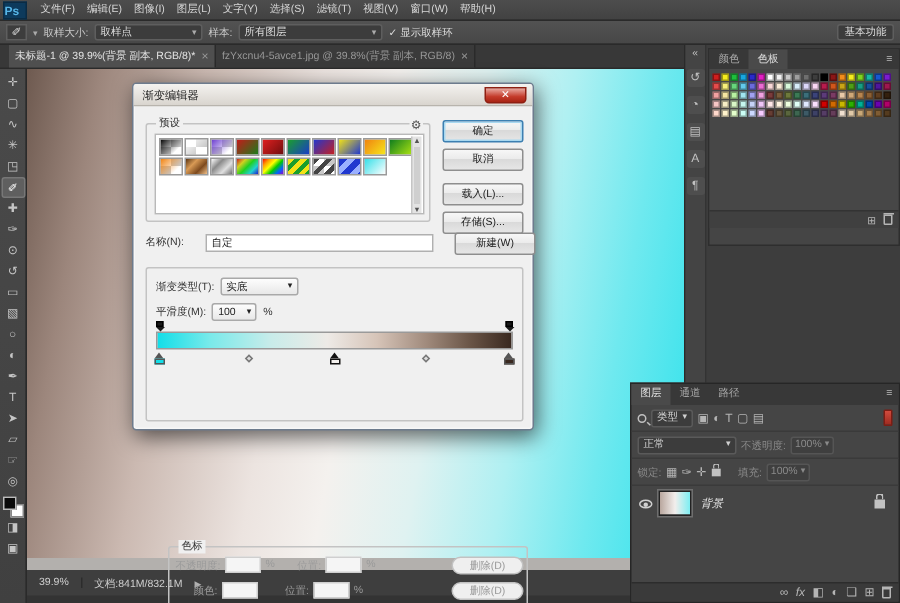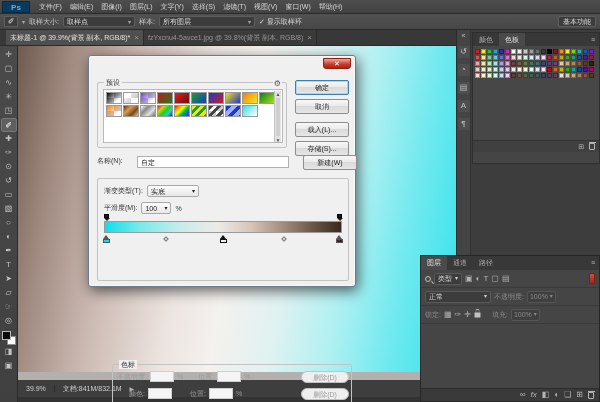--- a/index.html
+++ b/index.html
@@ -2,21 +2,21 @@
 <html><head>
 <meta charset="utf-8">
 <style>
   *{margin:0;padding:0;box-sizing:border-box;}
   body{font-family:"Liberation Sans",sans-serif;background:#222;}
   #app{position:relative;width:600px;height:402px;background:#333;overflow:hidden;font-size:7px;color:#ccc;}
   .abs{position:absolute;}
 
   
   #menubar{left:0;top:0;width:600px;height:14px;background:linear-gradient(#4d4d4d,#424242);border-bottom:1px solid #2a2a2a;display:flex;align-items:center;gap:2px;}
-  #pslogo{width:28px;height:12px;margin:0 3px 0 2px;background:#0d3a5c;color:#57b6e8;font-weight:bold;font-size:8px;text-align:center;line-height:12px;border:1px solid #0a2b44;}
+  #pslogo{width:16px;height:12px;margin:0 3px 0 2px;background:#0d3a5c;color:#57b6e8;font-weight:bold;font-size:8px;text-align:left;line-height:12px;border:1px solid #0a2b44;}
   .menu-item{padding:0 4px;color:#d6d6d6;line-height:13px;cursor:default;}
 
   
   #optionsbar{left:0;top:14px;width:600px;height:16px;background:linear-gradient(#525252,#474747);border-bottom:1px solid #2a2a2a;display:flex;align-items:center;gap:4px;padding-left:4px;}
   .tool-thumb{width:14px;height:11px;background:#3d3d3d;border:1px solid #5e5e5e;color:#ddd;text-align:center;line-height:10px;font-size:8px;}
   .opt-label{color:#c9c9c9;}
   .dd{background:#3c3c3c;border:1px solid #5e5e5e;border-radius:2px;color:#ddd;padding:0 3px;height:11px;line-height:10px;display:inline-flex;align-items:center;gap:4px;}
   .dd .caret{font-size:6px;color:#aaa;}
   .chk{color:#ddd;display:inline-flex;gap:2px;align-items:center;}
   #workspace-btn{margin-left:auto;margin-right:4px;background:#3c3c3c;border:1px solid #5e5e5e;border-radius:2px;padding:0 4px;height:11px;line-height:10px;color:#ddd;}
@@ -378,32 +378,41 @@
       <span class="mini-icon">▦</span>
       <span class="mini-icon">✑</span>
       <span class="mini-icon">✛</span>
       <span class="icon-lock small" style="margin:0"></span>
       <span class="lp-dim" style="margin-left:8px">填充:</span>
       <span class="lp-valbox">
           <span>100%</span>
           <span style="font-size:6px">▾</span>
         </span>
     </div>
+    <div class="layer-row">
+      <span class="eye-cell">
+          <span class="icon-eye"></span>
+        </span>
+      <span class="layer-thumb" style="background: linear-gradient(to right, rgb(185, 167, 158), rgb(242, 238, 236), rgb(125, 238, 242));"></span>
+      <span class="layer-name" style="font-style:italic">背景</span>
+      <span class="icon-lock"></span>
+    </div>
     <div id="layers-footer">
       <span class="mini-icon">∞</span>
       <span class="mini-icon" style="font-style:italic">fx</span>
       <span class="mini-icon">◧</span>
       <span class="mini-icon">◐</span>
       <span class="mini-icon">❏</span>
       <span class="mini-icon">⊞</span>
       <span class="icon-trash"></span>
     </div>
   </div>
 
   <div id="dialog" class="abs">
+    <div id="dlg-title">渐变编辑器</div>
     <div id="dlg-close" class="abs">✕</div>
 
     <div id="presets-box" class="groupbox">
       <span class="gb-label">预设</span>
       <span id="gear-icon">⚙</span>
       <div id="preset-area">
         <div id="preset-grid"><div class="preset" style="background: linear-gradient(135deg, rgb(0, 0, 0) 0%, rgba(0, 0, 0, 0) 75%), repeating-conic-gradient(rgb(201, 201, 201) 0%, rgb(201, 201, 201) 25%, rgb(255, 255, 255) 0%, rgb(255, 255, 255) 50%);"></div><div class="preset" style="background: linear-gradient(135deg, rgb(255, 255, 255) 0%, rgba(255, 255, 255, 0) 75%), repeating-conic-gradient(rgb(201, 201, 201) 0%, rgb(201, 201, 201) 25%, rgb(255, 255, 255) 0%, rgb(255, 255, 255) 50%);"></div><div class="preset" style="background: linear-gradient(135deg, rgb(106, 59, 208) 0%, rgba(106, 59, 208, 0) 80%), repeating-conic-gradient(rgb(201, 201, 201) 0%, rgb(201, 201, 201) 25%, rgb(255, 255, 255) 0%, rgb(255, 255, 255) 50%);"></div><div class="preset" style="background: linear-gradient(135deg, rgb(196, 26, 26), rgb(26, 125, 26));"></div><div class="preset" style="background: linear-gradient(135deg, rgb(224, 32, 32), rgb(110, 13, 13));"></div><div class="preset" style="background: linear-gradient(135deg, rgb(26, 158, 44), rgb(26, 60, 200));"></div><div class="preset" style="background: linear-gradient(135deg, rgb(32, 56, 208), rgb(200, 30, 30));"></div><div class="preset" style="background: linear-gradient(135deg, rgb(242, 226, 22), rgb(32, 56, 208));"></div><div class="preset" style="background: linear-gradient(135deg, rgb(240, 130, 15), rgb(246, 231, 29));"></div><div class="preset" style="background: linear-gradient(135deg, rgb(15, 125, 30), rgb(168, 224, 19));"></div><div class="preset" style="background: linear-gradient(135deg, rgb(240, 130, 15) 0%, rgba(240, 130, 15, 0) 75%), repeating-conic-gradient(rgb(201, 201, 201) 0%, rgb(201, 201, 201) 25%, rgb(255, 255, 255) 0%, rgb(255, 255, 255) 50%);"></div><div class="preset" style="background: linear-gradient(135deg, rgb(92, 54, 19), rgb(216, 154, 85), rgb(125, 74, 30), rgb(240, 192, 137));"></div><div class="preset" style="background: linear-gradient(135deg, rgb(255, 255, 255), rgb(138, 138, 138), rgb(224, 224, 224), rgb(110, 110, 110));"></div><div class="preset" style="background: linear-gradient(135deg, rgb(208, 32, 32), rgb(208, 208, 32), rgb(32, 208, 32), rgb(32, 208, 208), rgb(32, 32, 208));"></div><div class="preset" style="background: linear-gradient(135deg, rgb(255, 0, 0), rgb(255, 153, 0), rgb(255, 255, 0), rgb(0, 204, 0), rgb(0, 102, 255), rgb(153, 0, 204));"></div><div class="preset" style="background: repeating-linear-gradient(135deg, rgb(242, 226, 22) 0px, rgb(242, 226, 22) 3px, rgb(26, 158, 44) 3px, rgb(26, 158, 44) 6px);"></div><div class="preset" style="background: repeating-linear-gradient(135deg, rgb(68, 68, 68) 0px, rgb(68, 68, 68) 3px, rgba(0, 0, 0, 0) 3px, rgba(0, 0, 0, 0) 6px), repeating-conic-gradient(rgb(201, 201, 201) 0%, rgb(201, 201, 201) 25%, rgb(255, 255, 255) 0%, rgb(255, 255, 255) 50%);"></div><div class="preset" style="background: repeating-linear-gradient(135deg, rgb(32, 56, 208) 0px, rgb(32, 56, 208) 4px, rgb(154, 176, 255) 4px, rgb(154, 176, 255) 8px);"></div><div class="preset" style="background: linear-gradient(135deg, rgb(53, 223, 232), rgb(255, 255, 255));"></div></div>
         <div id="preset-scroll">
           <div>▲</div>
           <div style="height:38px;background:#cfcfcf;margin:1px"></div>

